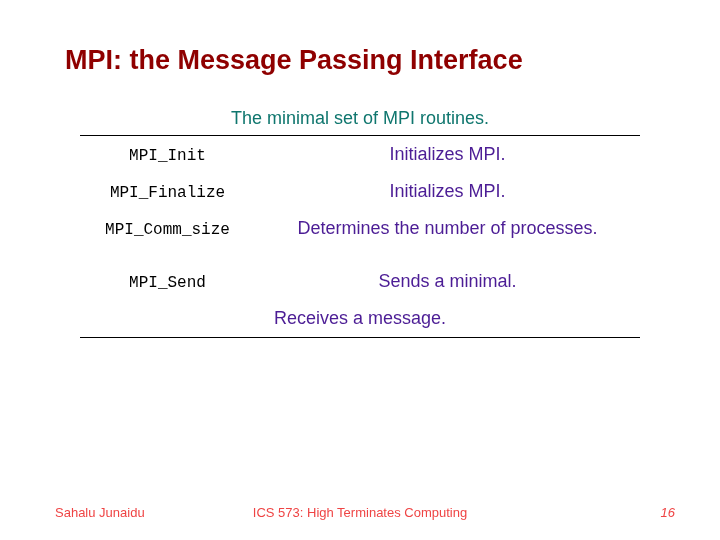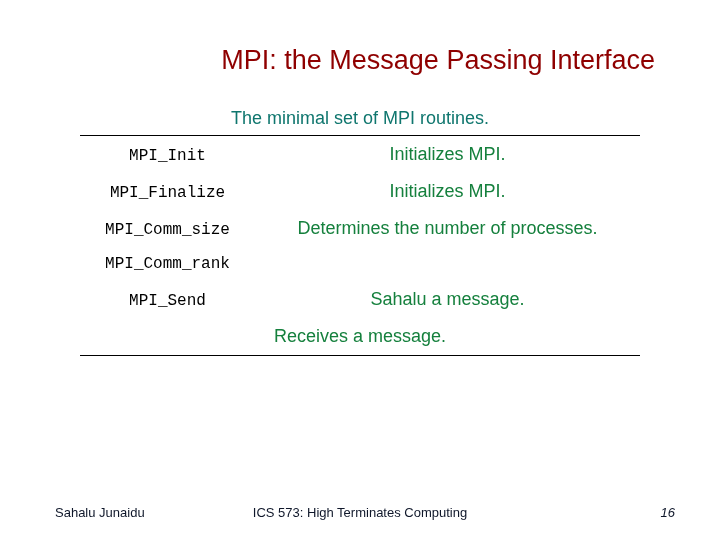--- a/index.html
+++ b/index.html
@@ -13,22 +13,22 @@
     }
     .slide {
       width: 100%;
       height: 100%;
       padding: 45px 65px 0 65px;
       position: relative;
     }
     .title {
       color: #8f0000;
       font-size: 27px;
-      font-weight: 400;
-      text-align: right;
+      font-weight: 700;
+      text-align: left;
       margin-bottom: 32px;
       letter-spacing: 0;
     }
     .subtitle {
       color: #0f766e;
       font-size: 18px;
       text-align: center;
       margin-bottom: 6px;
     }
     .table-wrap {
@@ -49,34 +49,34 @@
     }
     .routine-name {
       font-family: "Courier New", Courier, monospace;
       font-size: 16px;
       color: #000;
       width: 175px;
       flex-shrink: 0;
     }
     .routine-desc {
       font-size: 18px;
-      color: #15803d;
+      color: #4c1d95;
       flex: 1;
     }
     .footer {
       position: absolute;
       bottom: 20px;
       left: 0;
       right: 0;
       padding: 0 45px 0 55px;
       display: flex;
       justify-content: space-between;
       align-items: baseline;
       font-size: 13px;
-      color: #0f172a;
+      color: #ef4444;
     }
     .footer-center {
       position: absolute;
       left: 50%;
       transform: translateX(-50%);
     }
     .footer-right {
       margin-left: auto;
       font-style: italic;
     }
@@ -97,25 +97,24 @@
     </div>
     <div class="routine-row">
       <span class="routine-name">MPI_Finalize</span>
       <span class="routine-desc">Initializes MPI.</span>
     </div>
     <div class="routine-row">
       <span class="routine-name">MPI_Comm_size</span>
       <span class="routine-desc">Determines the number of processes.</span>
     </div>
     <div class="routine-row">
-      <span class="routine-name">MPI_Comm_rank</span>
     </div>
     <div class="routine-row">
       <span class="routine-name">MPI_Send</span>
-      <span class="routine-desc">Sahalu a message.</span>
+      <span class="routine-desc">Sends a minimal.</span>
     </div>
     <div class="routine-row">
       <span class="routine-desc">Receives a message.</span>
     </div>
 
     <hr class="hr-line">
   </div>
 
   <div class="footer">
     <span>Sahalu Junaidu</span>

